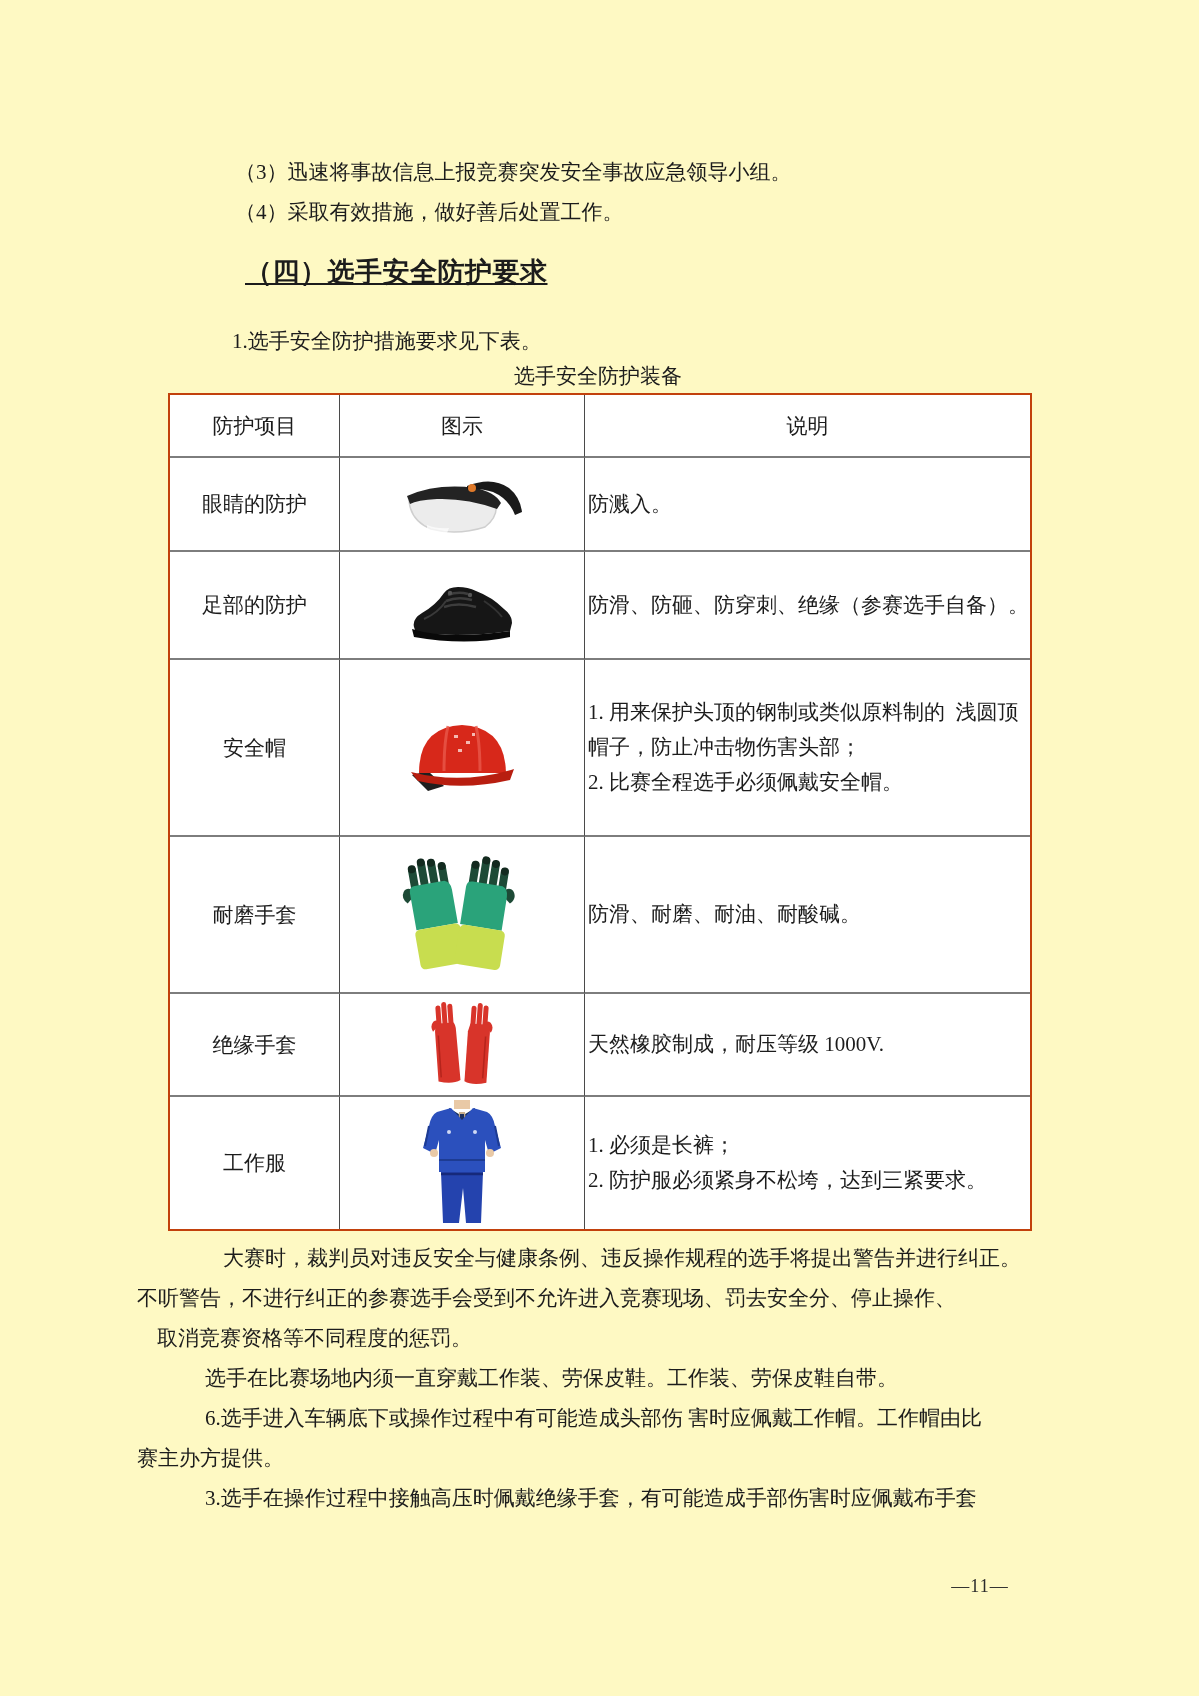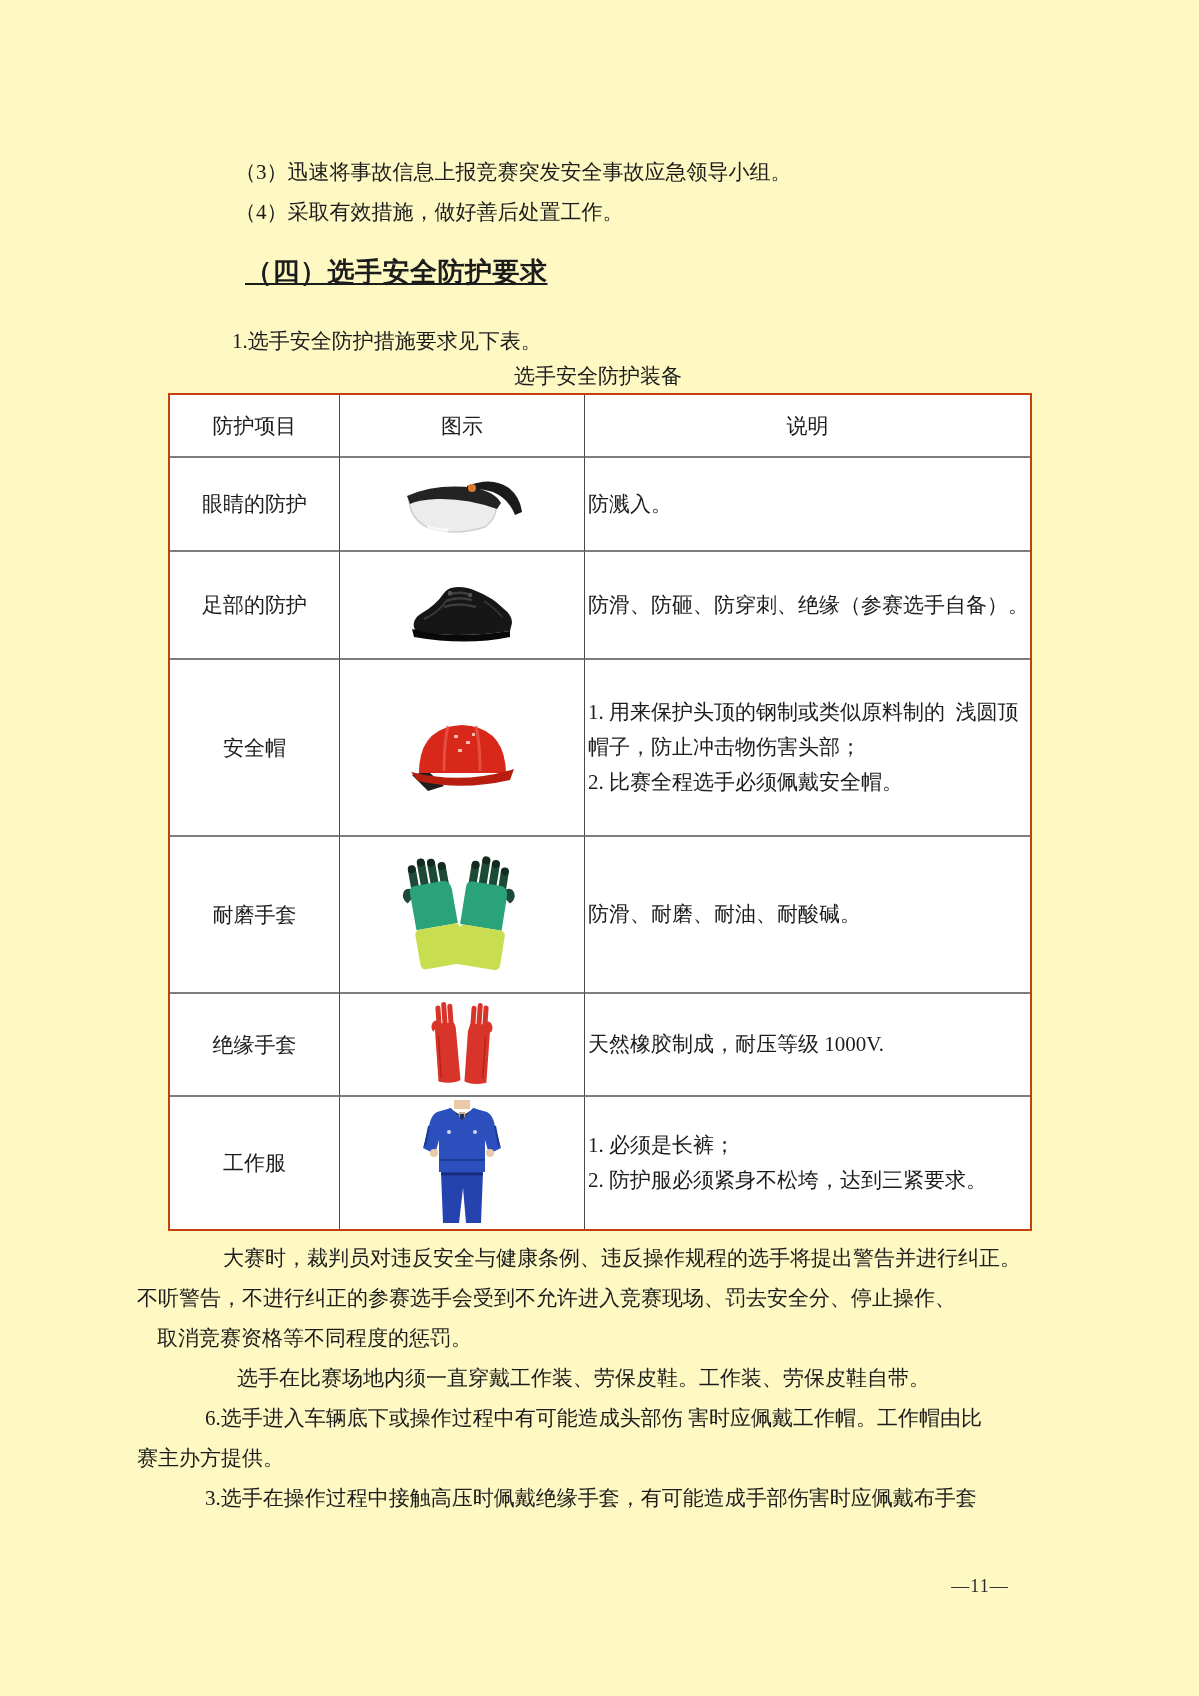--- a/index.html
+++ b/index.html
@@ -190,20 +190,20 @@
     </div>
     <div class="cell last-col last-row desc">
       <div class="desc-line">1. 必须是长裤；</div>
       <div class="desc-line">2. 防护服必须紧身不松垮，达到三紧要求。</div>
     </div>
   </div>
 
   <div class="abs body-line" style="left:223px;top:1244px;">大赛时，裁判员对违反安全与健康条例、违反操作规程的选手将提出警告并进行纠正。</div>
   <div class="abs body-line" style="left:137px;top:1284px;">不听警告，不进行纠正的参赛选手会受到不允许进入竞赛现场、罚去安全分、停止操作、</div>
   <div class="abs body-line" style="left:137px;top:1324px;margin-left:20px;">取消竞赛资格等不同程度的惩罚。</div>
-  <div class="abs body-line" style="left:205px;top:1364px;margin-left:32px;">选手在比赛场地内须一直穿戴工作装、劳保皮鞋。工作装、劳保皮鞋自带。</div>
+  <div class="abs body-line" style="left:205px;top:1364px;">选手在比赛场地内须一直穿戴工作装、劳保皮鞋。工作装、劳保皮鞋自带。</div>
   <div class="abs body-line" style="left:205px;top:1404px;">6.选手进入车辆底下或操作过程中有可能造成头部伤 害时应佩戴工作帽。工作帽由比</div>
   <div class="abs body-line" style="left:137px;top:1444px;">赛主办方提供。</div>
   <div class="abs body-line" style="left:205px;top:1484px;">3.选手在操作过程中接触高压时佩戴绝缘手套，有可能造成手部伤害时应佩戴布手套</div>
 
   <div class="abs pagenum" style="left:930px;top:1576px;width:100px;text-align:center;">—11—</div>
 
 </div>
 
 </body></html>

